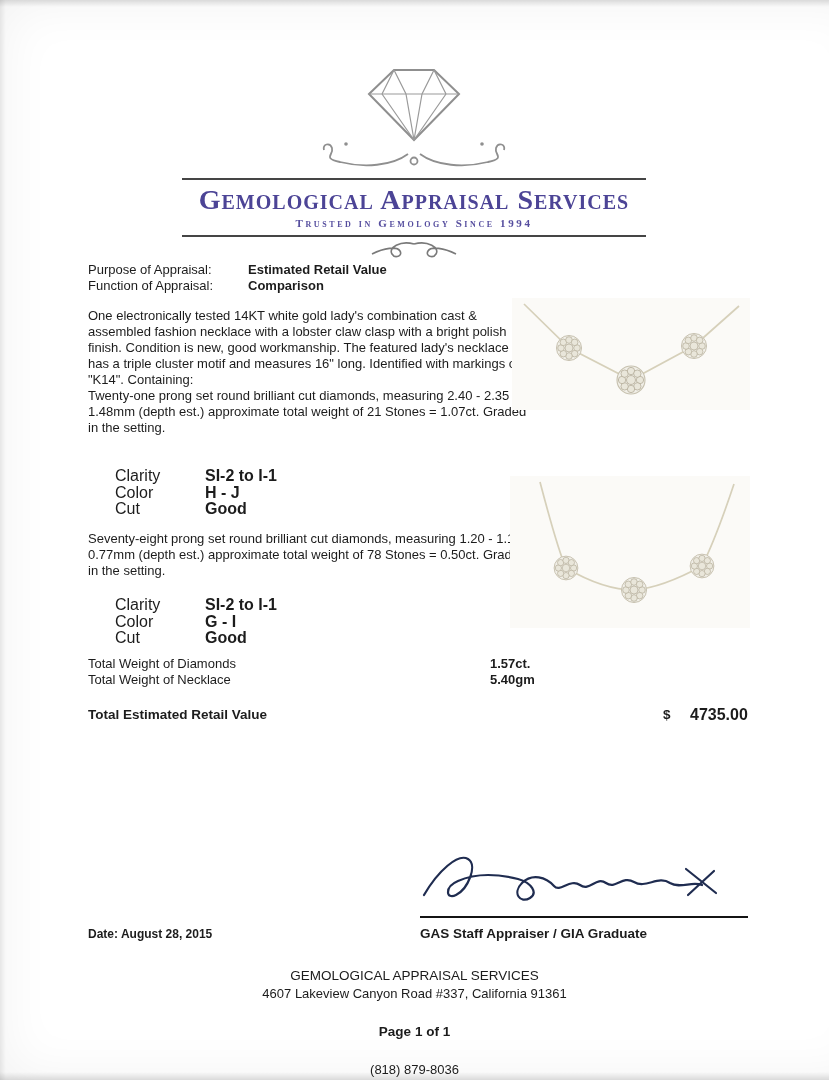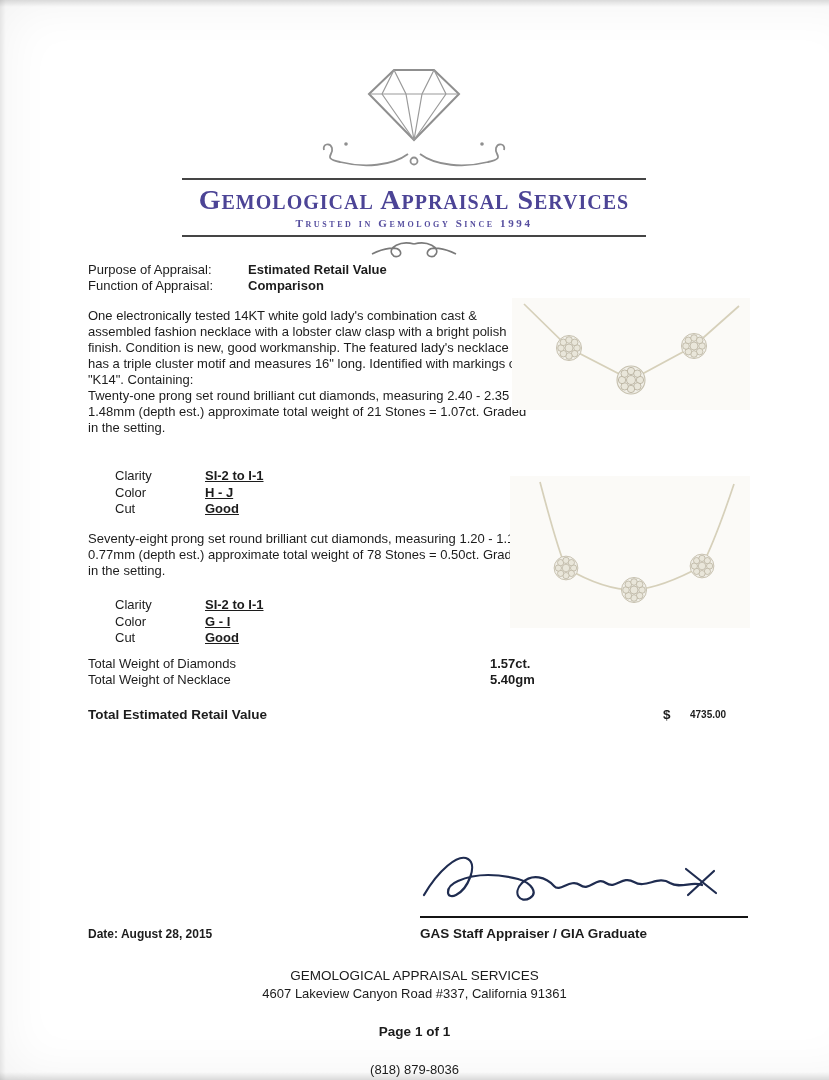--- a/index.html
+++ b/index.html
@@ -28,21 +28,21 @@
     font-weight:600;
   }
   .tagline{
     font-family:"Liberation Serif",serif;font-variant:small-caps;
     font-size:11px;letter-spacing:2.6px;color:#554d9e;margin:1px 0 6px;font-weight:600;
   }
   
   .txt{position:absolute;font-size:13px;line-height:16px;}
   .b{font-weight:bold;}
   .kv .k{display:inline-block;width:160px;}
-  .spec{position:absolute;font-size:13px;line-height:16.5px;text-decoration:underline;}
+  .spec{position:absolute;font-size:16px;line-height:16.5px;}
   .spec-row .spec-label{display:inline-block;width:90px;}
   .spec-row .spec-value{font-weight:bold;}
   .tot .k{display:inline-block;width:402px;}
   .photo{position:absolute;}
   .sigline{position:absolute;border-top:2px solid #141414;}
   .footer-line{position:absolute;left:0;width:829px;text-align:center;font-size:13px;}
 </style>
 </head>
 <body>
 
@@ -117,21 +117,21 @@
 
   <div class="txt tot" style="left:88px;top:656px;">
     <span class="k">Total Weight of Diamonds</span><span class="b">1.57ct.</span>
   </div>
   <div class="txt tot" style="left:88px;top:672px;">
     <span class="k">Total Weight of Necklace</span><span class="b">5.40gm</span>
   </div>
 
   <div class="txt b" style="left:88px;top:707px;font-size:13.5px;">Total Estimated Retail Value</div>
   <div class="txt b" style="left:663px;top:707px;font-size:13.5px;">$</div>
-  <div class="txt b" style="left:690px;top:707px;font-size:10px;">4735.00</div>
+  <div class="txt b" style="left:690px;top:707px;font-size:16px;">4735.00</div>
 
   <svg class="photo" style="left:512px;top:298px;" width="238" height="112" viewBox="0 0 238 112">
     <defs>
       <g id="clusterA">
         <circle r="12.5" fill="#f1efe8" stroke="#c6c0ae" stroke-width="1"></circle>
         <circle r="4" fill="#e9e6da" stroke="#b3ac98" stroke-width="0.7"></circle>
         <g fill="#e9e6da" stroke="#b3ac98" stroke-width="0.7">
           <circle cx="8" cy="0" r="3.3"></circle>
             <circle cx="5.66" cy="5.66" r="3.3"></circle>
           <circle cx="0" cy="8" r="3.3"></circle>

